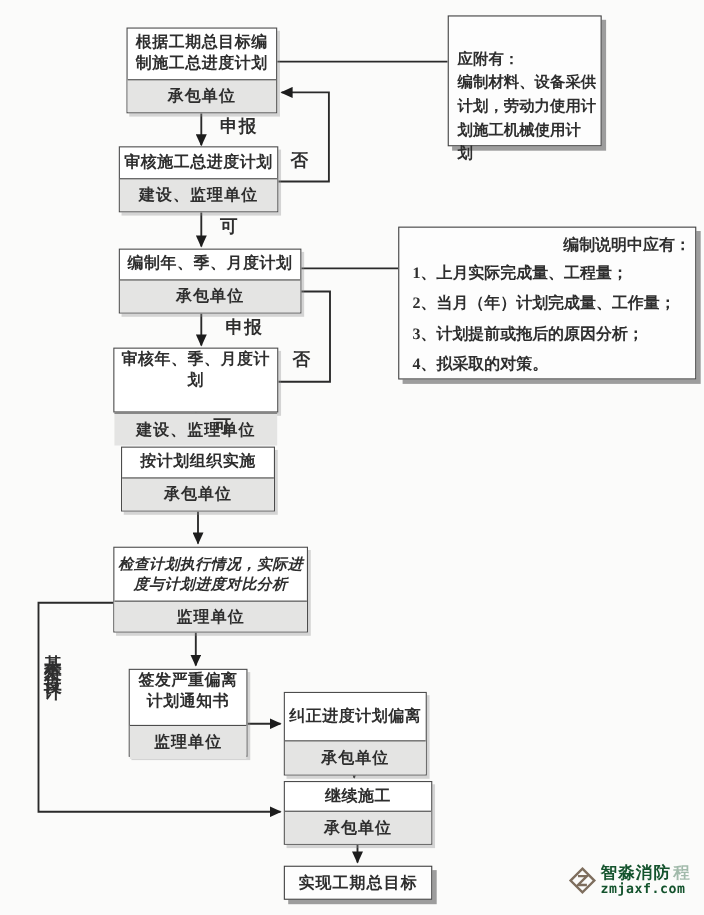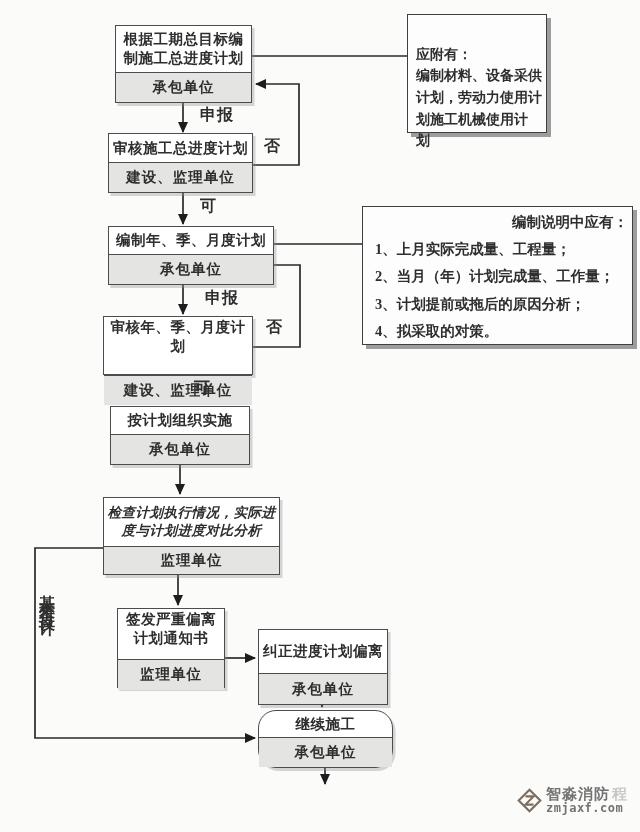--- a/index.html
+++ b/index.html
@@ -37,21 +37,21 @@
     font-size:16px;font-weight:600;letter-spacing:5px;
   }
   .final-box{
     position:absolute;border:1.7px solid #3f3f3f;background:#fdfdfd;
     box-shadow:4px 4px 0 #9d9d9d;box-sizing:border-box;
     display:flex;align-items:center;justify-content:center;
     font-size:14.5px;font-weight:700;letter-spacing:1px;
   }
   .watermark{
     position:absolute;left:516px;top:786px;display:flex;align-items:center;
-    color:#737373;gap:3px;
+    color:#14532d;gap:3px;
   }
   .wm-text{display:flex;flex-direction:column;line-height:1.05;}
   .wm-row1{display:flex;align-items:baseline;font-size:15px;font-weight:700;
     font-family:"Liberation Sans","DejaVu Sans",sans-serif;letter-spacing:1px;}
   .wm-faint{opacity:0.38;margin-left:2px;}
   .wm-domain{font-size:12px;font-weight:700;font-family:"DejaVu Sans Mono",monospace;
     letter-spacing:0.5px;}
 </style>
 </head>
 <body>
@@ -118,25 +118,28 @@
     <div class="fbox-title">签发严重偏离
 计划通知书</div>
     <div class="fbox-sub" style="height:30px;">监理单位</div>
   </div>
 
   <div class="fbox" style="left:258px;top:629px;width:130px;height:76px;">
     <div class="fbox-title">纠正进度计划偏离</div>
     <div class="fbox-sub" style="height:30px;">承包单位</div>
   </div>
 
-  <div class="fbox" style="left:258px;top:710px;width:135px;height:58px;border-radius:18px;">
+  <div class="fbox" style="left:258px;top:710px;width:135px;height:58px;">
     <div class="fbox-title">继续施工</div>
     <div class="fbox-sub">承包单位</div>
   </div>
 
+  <div class="final-box" style="left:258px;top:787px;width:135px;height:31px;">
+    <span>实现工期总目标</span>
+  </div>
 
   <div class="note note-attach" style="left:407px;top:14px;width:140px;height:119px;">
     <span>应附有：
 编制材料、设备采供
 计划，劳动力使用计
 划施工机械使用计
 划</span>
   </div>
 
   <div class="note" style="left:362px;top:206px;width:271px;height:139px;">

